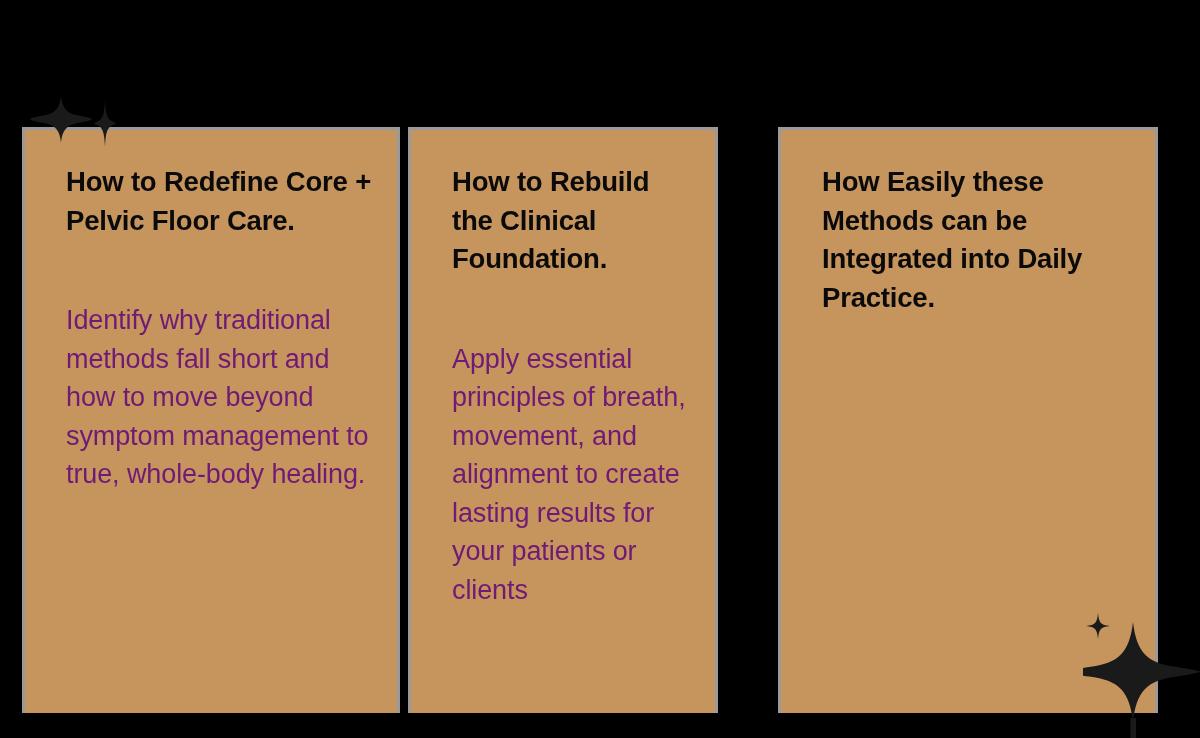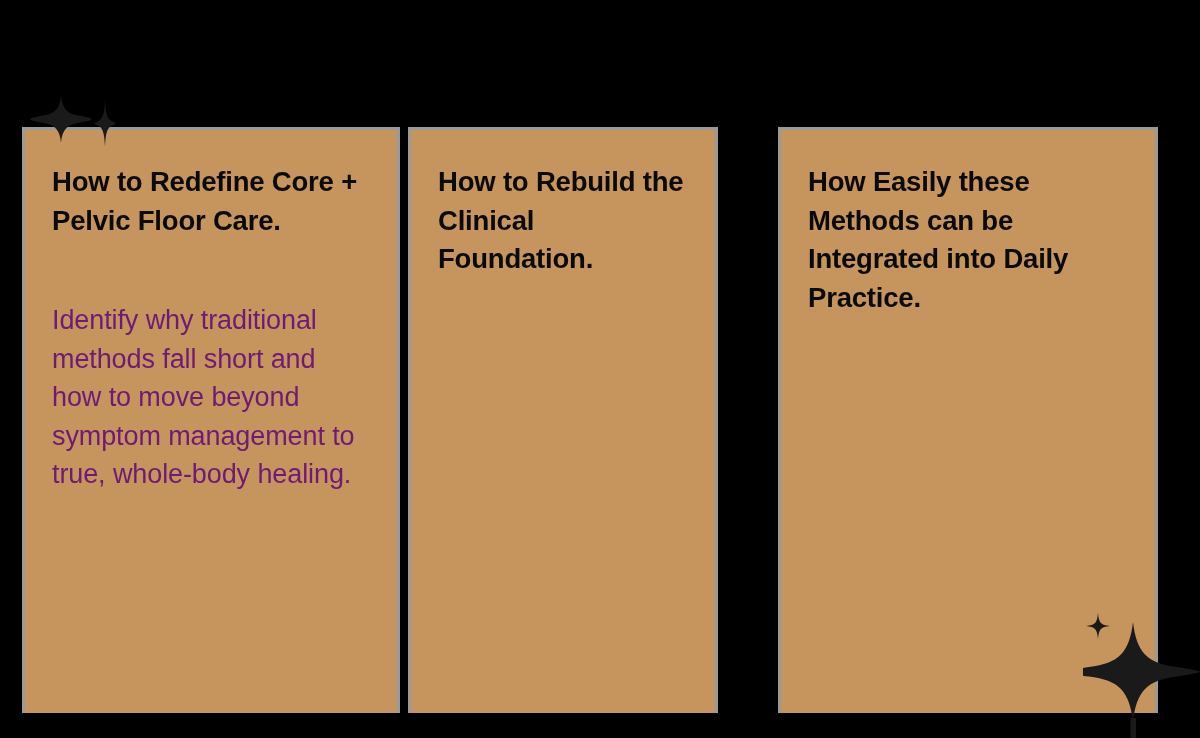--- a/index.html
+++ b/index.html
@@ -46,21 +46,21 @@
     overflow: hidden;
   }
 
   .card.c1 { left: 22px;  width: 378px; }
   .card.c2 { left: 408px; width: 310px; }
   .card.c3 { left: 778px; width: 380px; }
 
   .card-inner {
     position: absolute;
     left: 0; top: 0; right: 0; bottom: 0;
-    padding: 33px 26px 0 27px;
+    padding: 33px 26px 0 41px;
     box-sizing: border-box;
   }
 
   .card-heading {
     font-family: "Liberation Sans", sans-serif;
     font-weight: 700;
     font-size: 27.5px;
     line-height: 38.5px;
     letter-spacing: -0.2px;
     color: #0a0a0a;
@@ -106,20 +106,21 @@
     <div class="card c1">
       <div class="card-inner">
         <h2 class="card-heading">How to Redefine Core + Pelvic Floor Care.</h2>
         <p class="card-body">Identify why traditional methods fall short and how to move beyond symptom management to true, whole-body healing.</p>
       </div>
     </div>
 
     <div class="card c2">
       <div class="card-inner">
         <h2 class="card-heading">How to Rebuild the Clinical Foundation.</h2>
+        <p class="card-body">Apply essential principles of breath, movement, and alignment to create lasting results for your patients or clients</p>
       </div>
     </div>
 
     <div class="card c3">
       <div class="card-inner">
         <h2 class="card-heading">How Easily these Methods can be Integrated into Daily Practice.</h2>
       </div>
     </div>
 
   </div>

